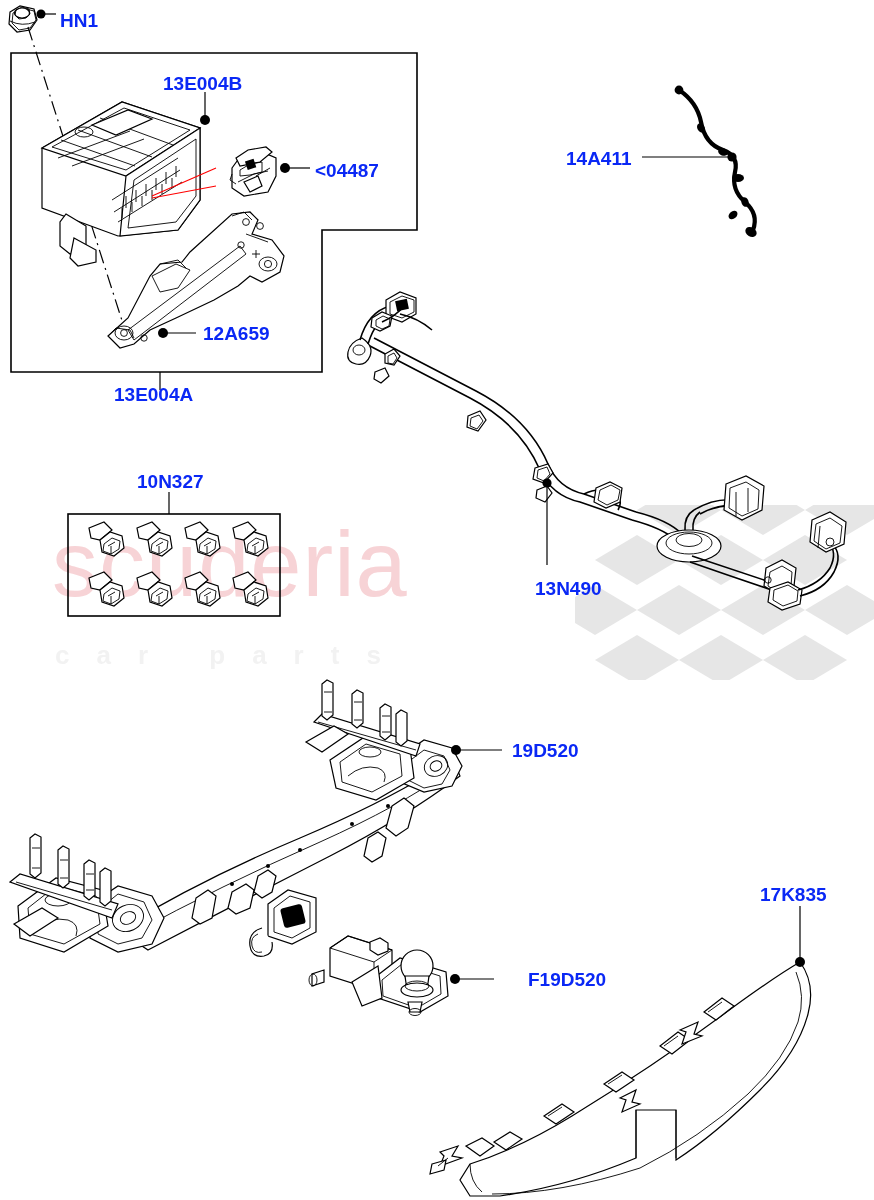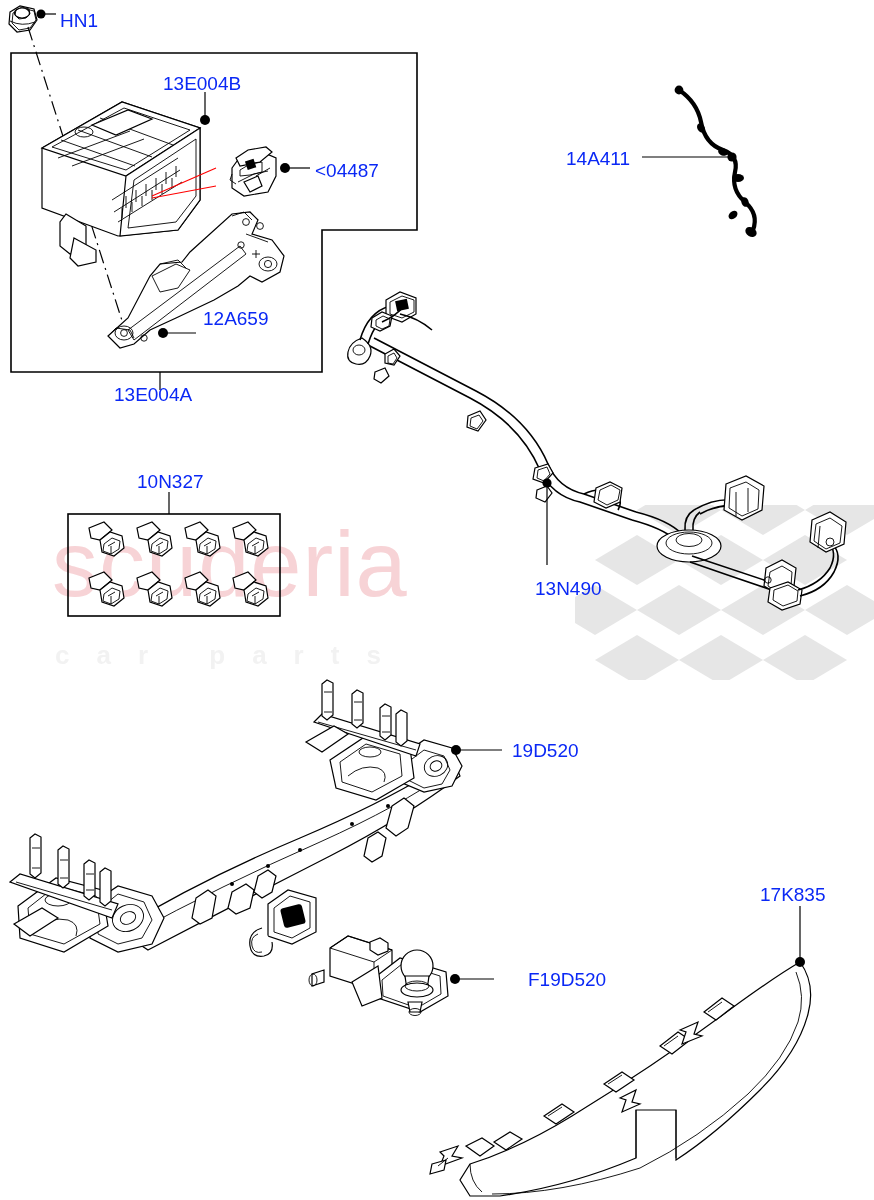--- a/index.html
+++ b/index.html
@@ -10,21 +10,21 @@
 
   
   .wm{position:absolute;pointer-events:none;user-select:none;}
   #wm-scuderia{left:52px;top:512px;font-size:92px;font-weight:normal;
       letter-spacing:1px;color:#f7d3d6;font-family:"Liberation Sans",sans-serif;}
   #wm-carparts{left:55px;top:640px;font-size:26px;font-weight:bold;
       letter-spacing:27px;color:#f2f2f2;font-family:"Liberation Sans",sans-serif;}
   #wm-flag{left:575px;top:505px;width:300px;height:175px;overflow:hidden;}
 
   
-  .lbl{position:absolute;color:#0a28f5;font-size:19px;font-weight:normal;
+  .lbl{position:absolute;color:#0a28f5;font-size:19px;font-weight:bold;
        white-space:nowrap;font-family:"Liberation Sans",sans-serif;}
 
   svg{position:absolute;left:0;top:0;}
   .ln{stroke:#000;stroke-width:1.6;fill:none;}
   .th{stroke:#000;stroke-width:1.2;fill:none;}
   .thin{stroke:#000;stroke-width:0.9;fill:none;}
   .fillw{fill:#fff;stroke:#000;stroke-width:1.2;}
   .fillk{fill:#000;stroke:none;}
   .red{stroke:#ff0000;stroke-width:1.1;fill:none;}
   .box{fill:none;stroke:#000;stroke-width:1.6;}
@@ -425,21 +425,21 @@
       <path class="thin" d="M676,1110 L676,1158 M636,1110 L636,1158"></path>
     </g>
     <circle class="fillk" cx="800" cy="962" r="5"></circle>
     <line class="th" x1="800" y1="962" x2="800" y2="906"></line>
 
   </svg>
 
   <div class="lbl" style="left:60px;top:10px">HN1</div>
   <div class="lbl" style="left:163px;top:73px">13E004B</div>
   <div class="lbl" style="left:315px;top:160px">&lt;04487</div>
-  <div class="lbl" style="left:203px;top:308px">12A659</div>
+  <div class="lbl" style="left:203px;top:323px">12A659</div>
   <div class="lbl" style="left:114px;top:384px">13E004A</div>
   <div class="lbl" style="left:566px;top:148px">14A411</div>
   <div class="lbl" style="left:137px;top:471px">10N327</div>
   <div class="lbl" style="left:535px;top:578px">13N490</div>
   <div class="lbl" style="left:512px;top:740px">19D520</div>
   <div class="lbl" style="left:528px;top:969px">F19D520</div>
   <div class="lbl" style="left:760px;top:884px">17K835</div>
 
 </div>
 

